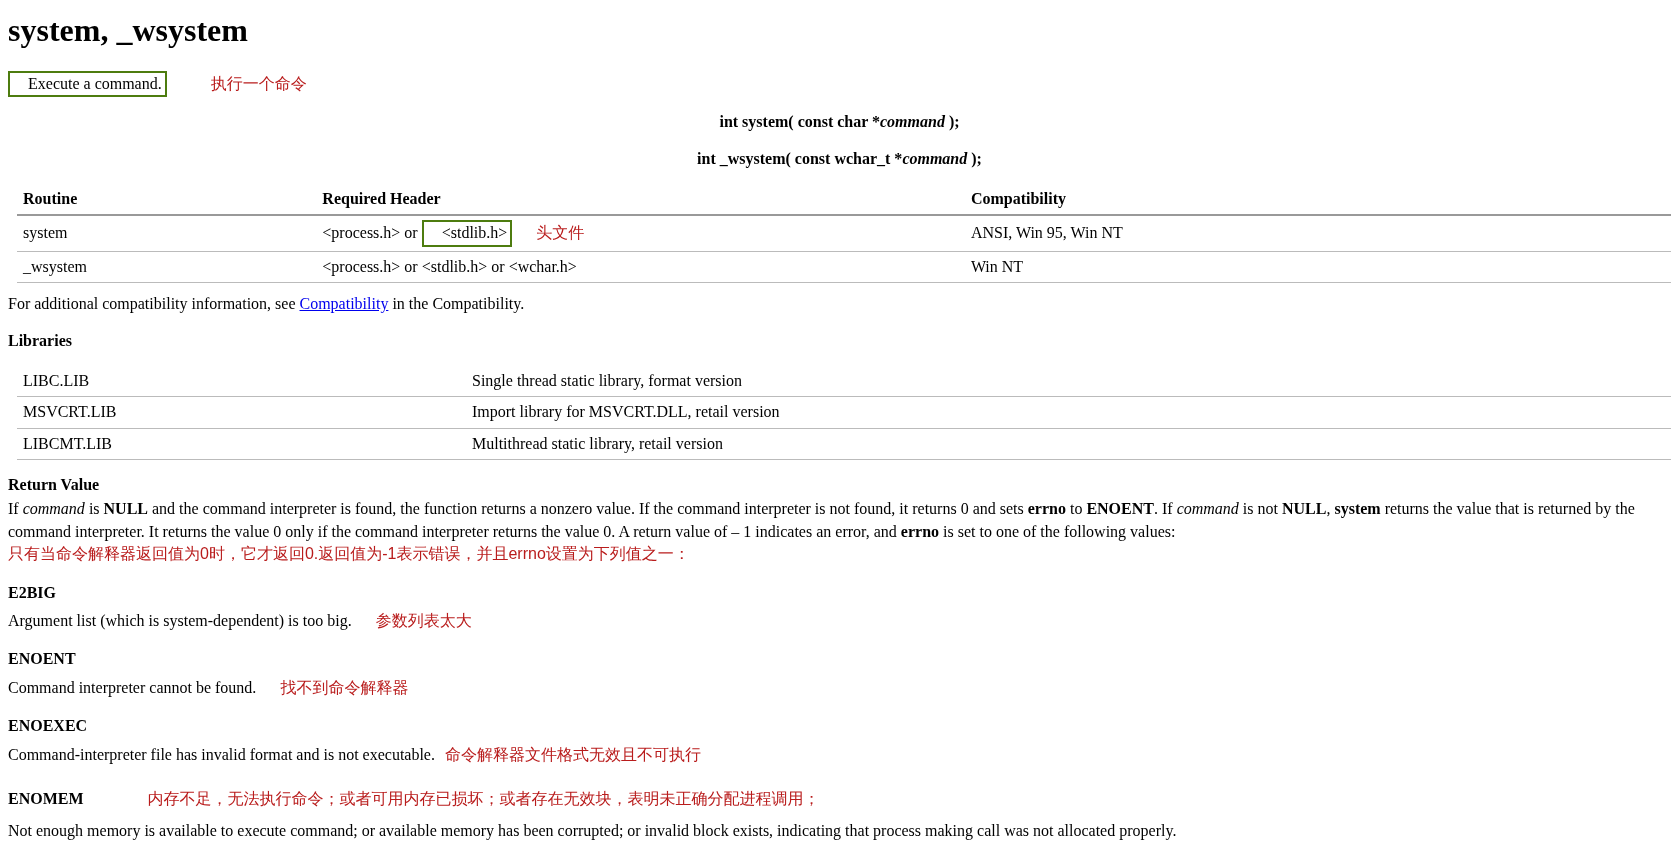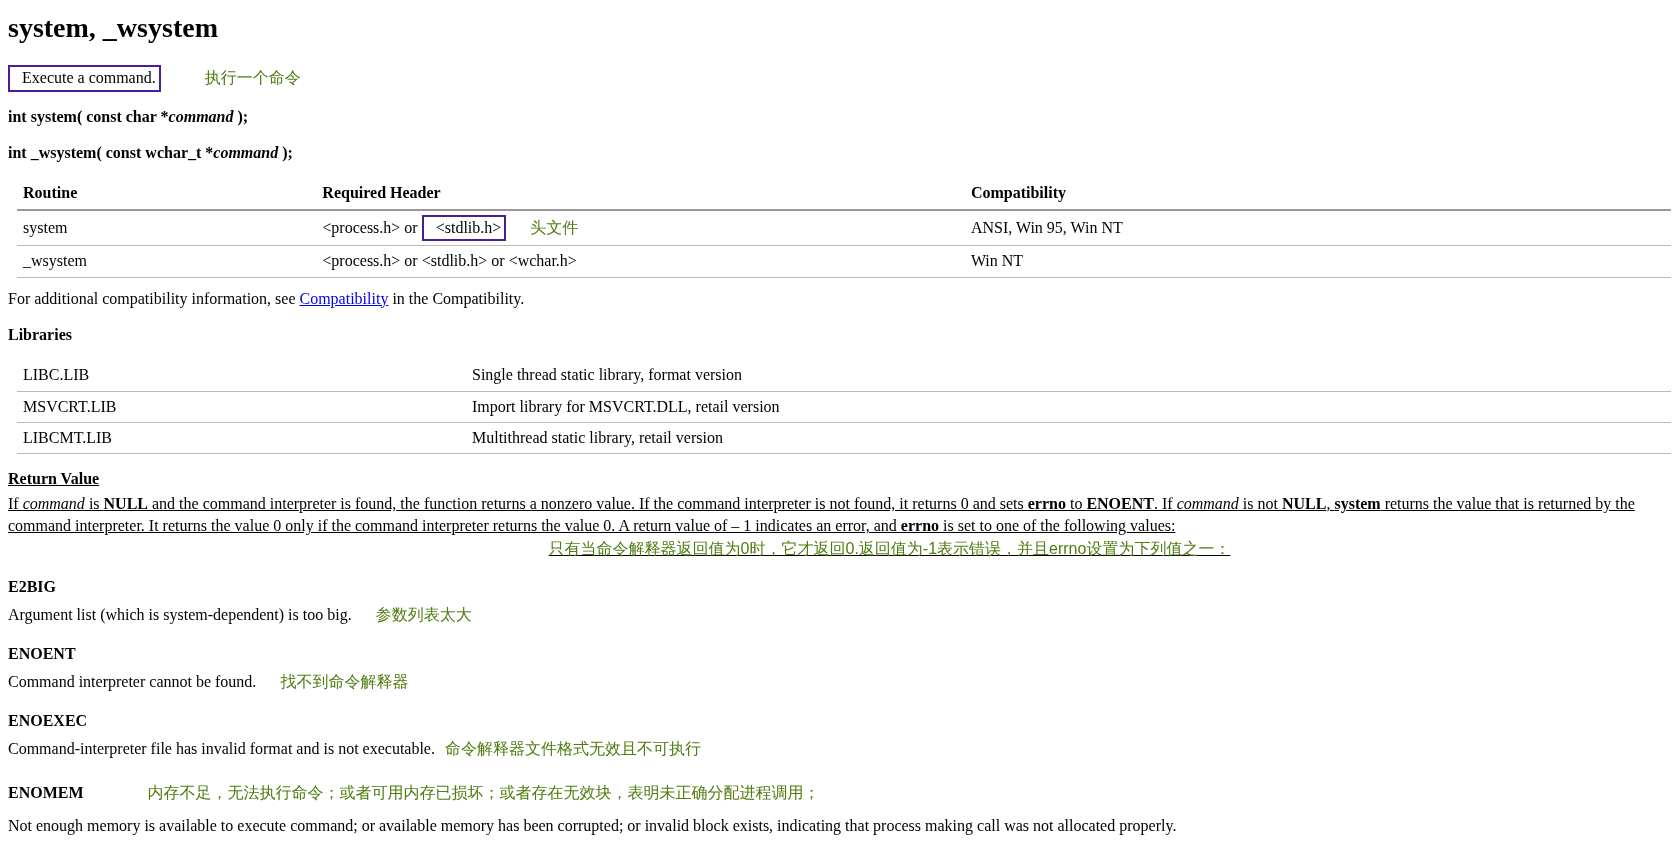--- a/index.html
+++ b/index.html
@@ -4,38 +4,37 @@
 <style>
   body {
     font-family: "Times New Roman", Times, serif;
     font-size: 16px;
     margin: 8px;
     color: #000;
     background: #fff;
     line-height: 1.4;
   }
   h1 {
-    font-size: 28px;
+    font-size: 32px;
     font-weight: bold;
     margin: 0 0 18px 0;
   }
   .nowrap { white-space: nowrap; }
   .boxed-red {
-    border: 2px solid #4c1d95;
-    padding: 0 3px 0 12px;
+    border: 2px solid #4d7c0f;
+    padding: 0 3px 0 18px;
     display: inline-block;
   }
   .red {
-    color: #4d7c0f;
+    color: #b91c1c;
     font-family: "Microsoft YaHei","SimSun", sans-serif;
     font-weight: 400;
-    text-align: center;
   }
   p { margin: 6px 0; }
-  .sig { margin: 14px 0; font-weight: bold; }
+  .sig { margin: 14px 0; font-weight: bold; text-align: center; }
   .sig .param { font-style: italic; font-weight: bold; }
   table {
     border-collapse: collapse;
     width: 100%;
     margin: 14px 0 10px 9px;
   }
   th {
     text-align: left;
     font-weight: bold;
     padding: 4px 6px;
@@ -47,21 +46,21 @@
   }
   .col-rt { width: 18%; }
   .col-hd { width: 39%; }
   .col-cp { width: 43%; }
   .col-lib { width: 27%; }
   .col-desc { width: 73%; }
   a.link { color: #0000ee; text-decoration: underline; }
   .section-title { font-weight: bold; margin-top: 14px; }
   .err-name { font-weight: bold; margin-top: 16px; }
   .anno-inline { margin-left: 20px; }
-  .rv-block { position: relative; text-decoration: underline; }
+  .rv-block { position: relative; }
 </style>
 </head>
 <body>
 
 
 
 <h1>system, _wsystem</h1>
 
 <p class="nowrap">
   <span class="boxed-red">Execute a command.</span>
@@ -127,21 +126,21 @@
     <td>Multithread static library, retail version</td>
   </tr>
 </tbody>
   </table>
 
 <div class="rv-block">
   <p class="section-title" style="margin-bottom:2px">Return Value</p>
   <p style="margin-top:0; margin-bottom:0;">
     <span>If </span><i>command</i><span> is </span><b>NULL</b><span> and the command interpreter is found, the function returns a nonzero value. If the command interpreter is not found, it returns 0 and sets </span><b>errno</b><span> to </span><b>ENOENT</b><span>. If </span><i>command</i><span> is not </span><b>NULL</b><span>, </span><b>system</b><span> returns the value that is returned by the command interpreter. It returns the value 0 only if the command interpreter returns the value 0. A return value of – 1 indicates an error, and </span><b>errno</b><span> is set to one of the following values:</span>
   </p>
-  <div class="red" style="margin-left:100px; margin-top:0;">只有当命令解释器返回值为0时，它才返回0.返回值为-1表示错误，并且errno设置为下列值之一：</div>
+  <div class="red" style="margin-top:0;">只有当命令解释器返回值为0时，它才返回0.返回值为-1表示错误，并且errno设置为下列值之一：</div>
 </div>
 
 <p class="err-name">E2BIG</p>
 <p>
   <span>Argument list (which is system-dependent) is too big.</span>
   <span class="red anno-inline">参数列表太大</span>
 </p>
 
 <p class="err-name">ENOENT</p>
 <p>

